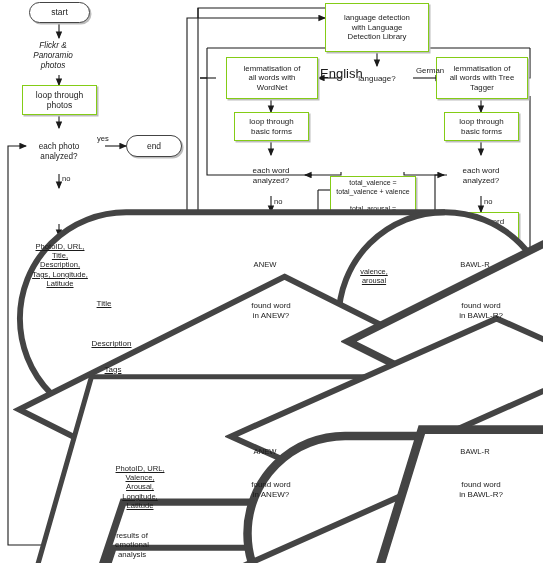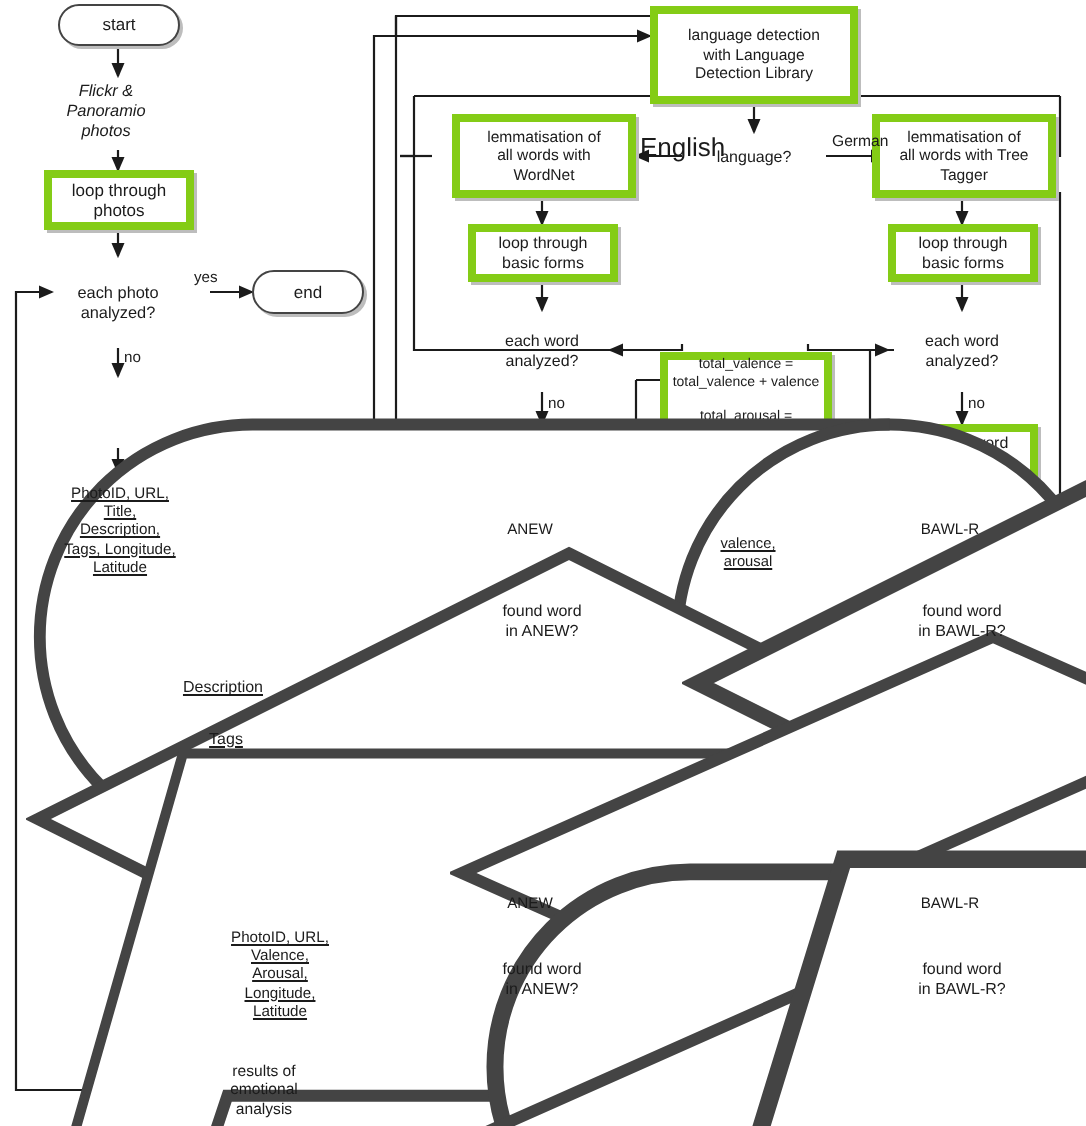--- a/index.html
+++ b/index.html
@@ -2,21 +2,21 @@
 <html><head>
 <meta charset="utf-8">
 <style>
   html,body{margin:0;padding:0;background:#fff;}
   body{font-family:"Liberation Sans","DejaVu Sans",sans-serif;}
   #canvas{position:relative;width:543px;height:563px;background:#ffffff;overflow:hidden;}
   svg{position:absolute;left:0;top:0;width:543px;height:563px;}
   .nd{position:absolute;box-sizing:border-box;display:flex;align-items:center;justify-content:center;text-align:center;color:#1b1b1b;line-height:1.22;}
   .nd span{display:block;width:100%;white-space:pre-line;}
   
-  .proc{background:#ffffff;border:4px solid #84cc16;box-shadow:1.5px 1.5px 0 0 #bdbdbd;}
+  .proc{background:#ffffff;border:1px solid #84cc16;box-shadow:1.5px 1.5px 0 0 #bdbdbd;}
   
   .term{background:#ffffff;border:1px solid #444;border-radius:14px;box-shadow:1.5px 1.5px 0 0 #bdbdbd;}
   
   .dec{background:transparent;}
   .dec .dtxt{position:relative;z-index:2;}
   .dec .dsvg{position:absolute;left:0;top:0;z-index:1;}
   
   .data{background:transparent;text-decoration:underline;}
   .data .dtxt{position:relative;z-index:2;}
   .data .dsvg{position:absolute;left:0;top:0;z-index:1;}
@@ -167,20 +167,27 @@
     <svg class="dsvg" width="108" height="58" viewBox="0 0 108 58" xmlns="http://www.w3.org/2000/svg">
       <path d="M17 1 L107 1 L91 57 L1 57 Z" fill="#fff" stroke="#444"></path>
     </svg>
     <span class="dtxt">PhotoID, URL,
 Title,
 Description,
 Tags, Longitude,
 Latitude</span>
   </div>
 
+  <div class="nd data" style="left:66px;top:292px;width:76px;height:23px;font-size:8px;">
+    <svg class="dsvg" width="76" height="23" viewBox="0 0 76 23" xmlns="http://www.w3.org/2000/svg">
+      <path d="M8 1.5 L74.5 1.5 L67 21 L1.5 21 Z" fill="#fff" stroke="#444"></path>
+      <path d="M74.5 1.5 L67 21" stroke="#bdbdbd"></path>
+    </svg>
+    <span class="dtxt">Title</span>
+  </div>
 
   <div class="nd data" style="left:66px;top:326px;width:91px;height:23px;font-size:8px;align-items:flex-end;">
     <svg class="dsvg" width="91" height="23" viewBox="0 0 91 23" xmlns="http://www.w3.org/2000/svg">
       <path d="M8 1.5 L89.5 1.5 L82 21 L1.5 21 Z" fill="#fff" stroke="#444"></path>
       <path d="M89.5 1.5 L82 21" stroke="#bdbdbd"></path>
     </svg>
     <span class="dtxt">Description</span>
   </div>
 
   <div class="nd data" style="left:66px;top:358px;width:94px;height:23px;font-size:8px;">

